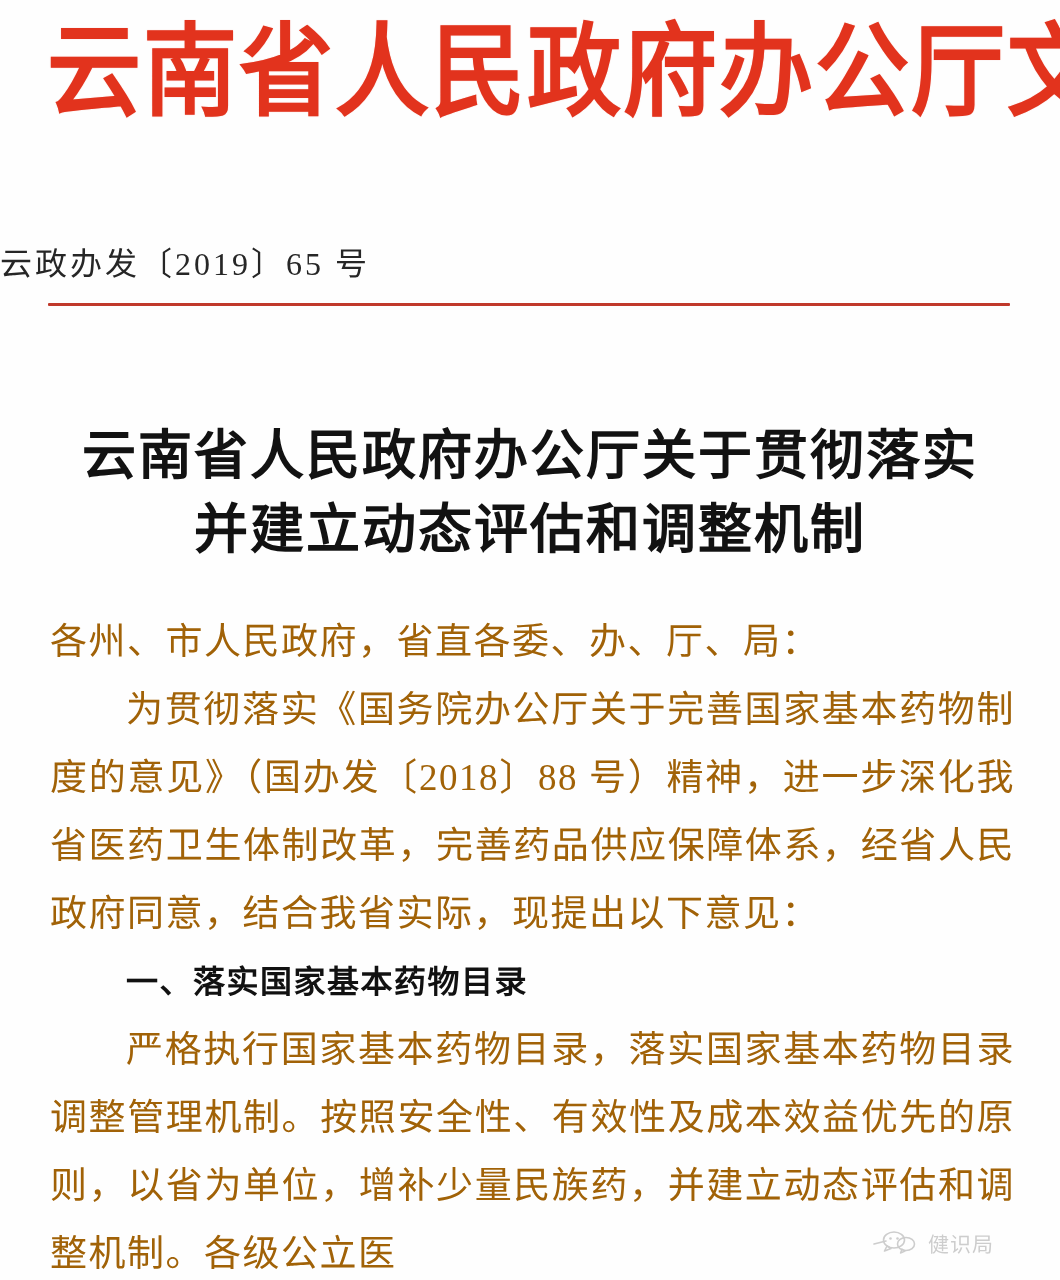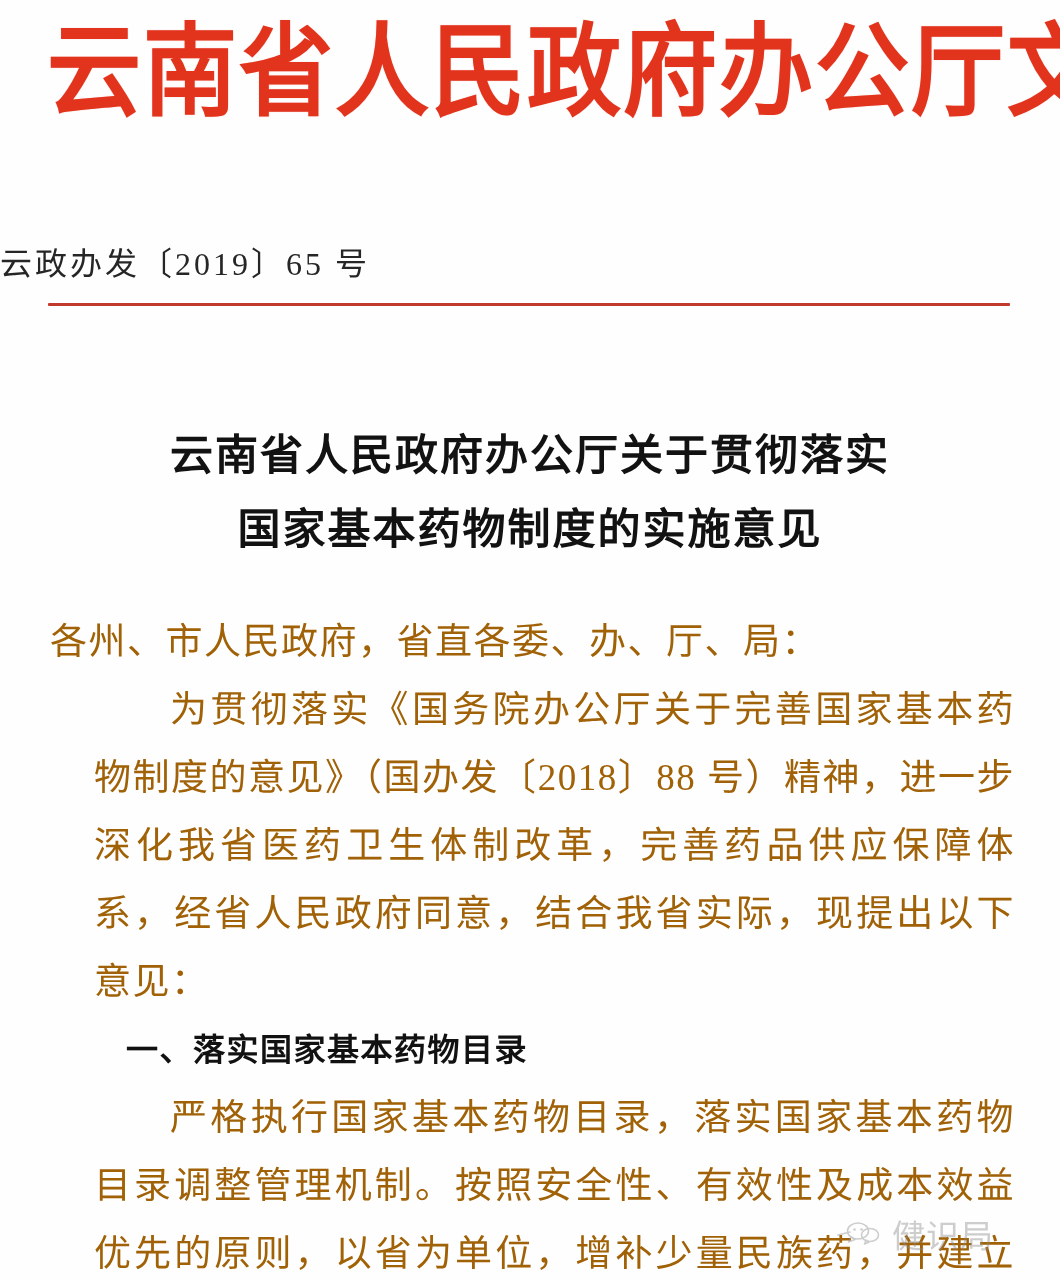--- a/index.html
+++ b/index.html
@@ -79,21 +79,21 @@
   }
 
   
   .doc-title {
     position: absolute;
     left: 70px;
     right: 70px;
     top: 418px;
     text-align: center;
     font-weight: 700;
-    font-size: 43px;
+    font-size: 54px;
     line-height: 74px;
     letter-spacing: 2px;
     color: #121212;
     font-family: "Liberation Sans", "DejaVu Sans", sans-serif;
   }
   .doc-title .tline { display: block; }
 
   
   .body-block {
     position: absolute;
@@ -104,21 +104,21 @@
   .para {
     font-size: 37px;
     line-height: 68px;
     letter-spacing: 1.5px;
     color: #a16207;
     text-align: justify;
     text-justify: inter-character;
     margin: 0;
     font-family: "Liberation Serif", "DejaVu Serif", serif;
   }
-  .para.indent { text-indent: 76px; margin-left: 44px; }
+  .para.indent { text-indent: 76px; }
   .section-head {
     font-size: 32px;
     line-height: 68px;
     letter-spacing: 1.5px;
     font-weight: 700;
     color: #111111;
     text-indent: 76px;
     margin: 0;
     font-family: "Liberation Sans", "DejaVu Sans", sans-serif;
   }
@@ -133,21 +133,21 @@
     gap: 4px;
     opacity: 0.42;
   }
   .wm-mark {
     width: 52px;
     height: 30px;
     position: relative;
     flex: 0 0 auto;
   }
   .wm-text {
-    font-size: 33px;
+    font-size: 21px;
     color: #8a8a8a;
     font-family: "Liberation Serif", "DejaVu Serif", serif;
     letter-spacing: 1px;
     white-space: nowrap;
   }
 </style>
 </head>
 <body>
 
 <div class="page">
@@ -168,21 +168,21 @@
 
     </div>
   </div>
 
   <div class="docnum">云政办发〔2019〕65 号</div>
 
   <div class="red-rule"></div>
 
   <div class="doc-title">
     <span class="tline">云南省人民政府办公厅关于贯彻落实</span>
-    <span class="tline">国家基本药物制度的实施意见</span>
+    <span class="tline">并建立动态评估和调整机制</span>
   </div>
 
   <div class="body-block">
     <p class="para">各州、市人民政府，省直各委、办、厅、局：</p>
     <p class="para indent">为贯彻落实《国务院办公厅关于完善国家基本药物制度的意见》（国办发〔2018〕88 号）精神，进一步深化我省医药卫生体制改革，完善药品供应保障体系，经省人民政府同意，结合我省实际，现提出以下意见：</p>
     <p class="section-head">一、落实国家基本药物目录</p>
     <p class="para indent">严格执行国家基本药物目录，落实国家基本药物目录调整管理机制。按照安全性、有效性及成本效益优先的原则，以省为单位，增补少量民族药，并建立动态评估和调整机制。各级公立医</p>
   </div>
 
   <div class="watermark">

